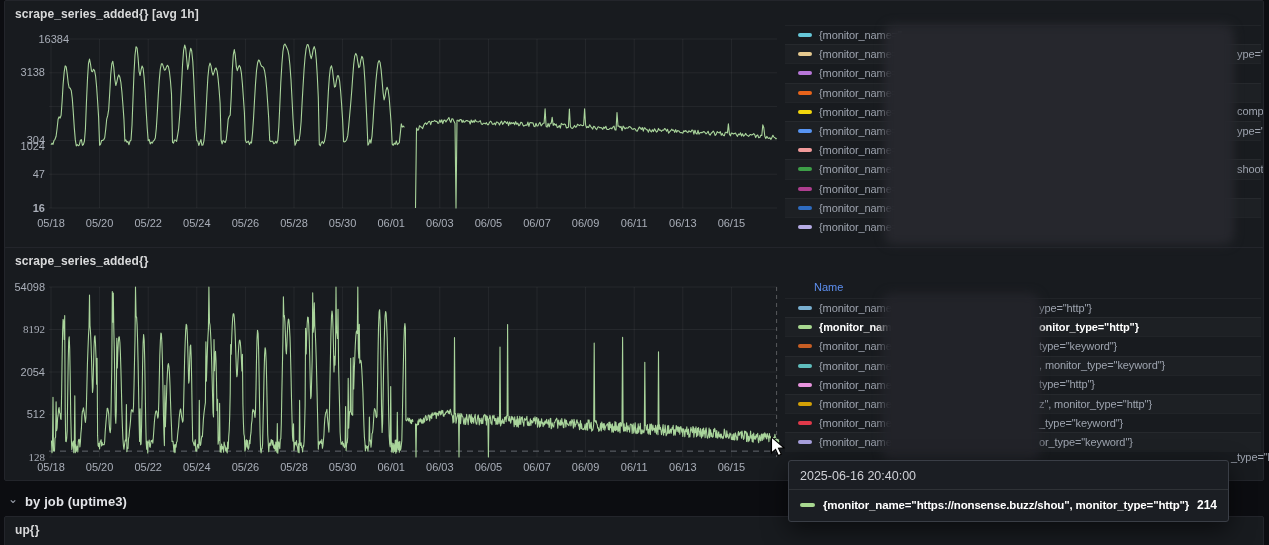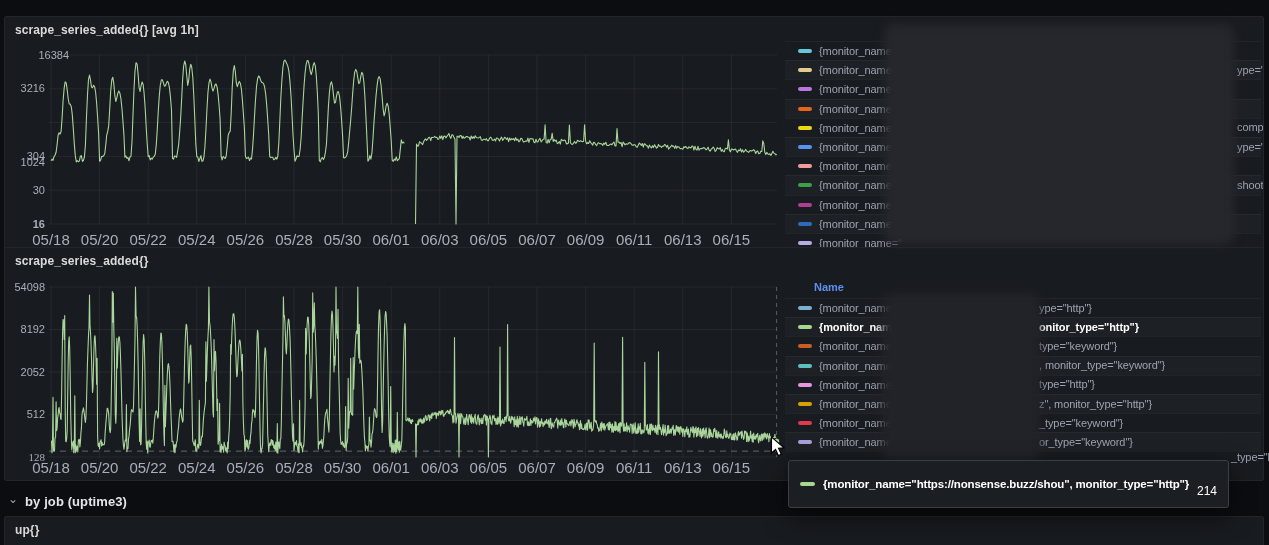--- a/index.html
+++ b/index.html
@@ -19,74 +19,74 @@
     font-size:12px;font-weight:700;color:#d8d9da;letter-spacing:.1px;
     white-space:nowrap;cursor:pointer;
   }
   svg.chart{position:absolute;left:0;top:0;}
   .ylab{
     position:absolute;width:38px;text-align:right;
     font-size:11px;font-weight:500;color:#a9aeb8;line-height:11px;
   }
   .xlab{
     position:absolute;width:48px;text-align:center;
-    font-size:15px;font-weight:500;color:#a9aeb8;line-height:11px;
+    font-size:11px;font-weight:500;color:#a9aeb8;line-height:11px;
   }
   .legend{position:absolute;overflow:hidden;}
   .lrow{
     display:flex;align-items:center;height:19.2px;box-sizing:border-box;
     border-top:1px solid rgba(255,255,255,0.045);
     padding-left:13px;cursor:pointer;
   }
   .lrow.even{background:rgba(255,255,255,0.022);}
   .lmark{width:14px;height:4px;border-radius:2px;flex:0 0 auto;margin-right:7px;}
   .ltext{
     font-size:11px;color:#9da3ae;white-space:nowrap;letter-spacing:-.1px;
   }
   .ltext.hl{color:#ffffff;font-weight:700;}
   .lfrag{
     position:absolute;font-size:11px;color:#9da3ae;white-space:nowrap;
     letter-spacing:-.1px;line-height:11px;
   }
   .lfrag.hl{color:#ffffff;font-weight:700;}
   .lheader{
-    position:absolute;font-size:11px;font-weight:700;color:#5d8ff0;
+    position:absolute;font-size:11px;font-weight:400;color:#5d8ff0;
     line-height:11px;cursor:pointer;
   }
   .blur-patch{position:absolute;filter:blur(5px);border-radius:10px;}
   .tooltip{
     position:absolute;left:788px;top:460px;width:441px;
     background:#1b1e23;border:1px solid #3a3e46;border-radius:3px;
     box-shadow:0 8px 24px rgba(0,0,0,.55);z-index:10;box-sizing:border-box;
   }
   .tt-head{
     padding:8px 11px 6px 11px;font-size:12.5px;color:#cfd0d6;
     border-bottom:1px solid rgba(255,255,255,.09);white-space:nowrap;
   }
   .tt-row{
     display:flex;align-items:center;gap:8px;padding:8px 11px 9px 11px;
   }
   .tt-mark{width:15px;height:4px;border-radius:2px;flex:0 0 auto;}
   .tt-label{
     font-size:11.5px;font-weight:700;color:#ffffff;white-space:nowrap;
     letter-spacing:-.15px;flex:1 1 auto;overflow:hidden;
   }
-  .tt-value{font-size:12px;font-weight:400;color:#ffffff;margin-left:auto;margin-top:15px;}
+  .tt-value{font-size:12px;font-weight:700;color:#ffffff;margin-left:auto;}
   .rowhead{
     position:absolute;left:8px;top:489px;height:24px;
     display:flex;align-items:center;gap:7px;cursor:pointer;z-index:2;
   }
   .rowhead .chev{font-size:12px;color:#9aa0ab;line-height:10px;margin-top:-4px;}
   .rowhead .rlabel{font-size:13px;font-weight:700;color:#e3e4e8;letter-spacing:.1px;}
   .cursor-svg{position:absolute;z-index:30;}
 </style>
 </head>
 <body>
 
-<div class="panel" id="panel1" style="top:16px;height:260px;">
+<div class="panel" id="panel1" style="top:0;height:260px;">
   <div class="panel-title">scrape_series_added{} [avg 1h]</div>
   <svg class="chart" id="chart1" width="1258" height="235">
       <line x1="44" x2="772" y1="38" y2="38" stroke="rgba(255,255,255,0.06)" stroke-width="1"></line>
       <line x1="44" x2="772" y1="71.8" y2="71.8" stroke="rgba(255,255,255,0.06)" stroke-width="1"></line>
       <line x1="44" x2="772" y1="105.6" y2="105.6" stroke="rgba(255,255,255,0.06)" stroke-width="1"></line>
       <line x1="44" x2="772" y1="139.4" y2="139.4" stroke="rgba(255,255,255,0.06)" stroke-width="1"></line>
       <line x1="44" x2="772" y1="173.2" y2="173.2" stroke="rgba(255,255,255,0.06)" stroke-width="1"></line>
       <line x1="44" x2="772" y1="207" y2="207" stroke="rgba(255,255,255,0.06)" stroke-width="1"></line>
       <line x1="46" x2="46" y1="38" y2="207" stroke="rgba(255,255,255,0.06)" stroke-width="1"></line>
       <line x1="94.6" x2="94.6" y1="38" y2="207" stroke="rgba(255,255,255,0.06)" stroke-width="1"></line>
@@ -100,24 +100,24 @@
       <line x1="483.40000000000003" x2="483.40000000000003" y1="38" y2="207" stroke="rgba(255,255,255,0.06)" stroke-width="1"></line>
       <line x1="532" x2="532" y1="38" y2="207" stroke="rgba(255,255,255,0.06)" stroke-width="1"></line>
       <line x1="580.6" x2="580.6" y1="38" y2="207" stroke="rgba(255,255,255,0.06)" stroke-width="1"></line>
       <line x1="629.2" x2="629.2" y1="38" y2="207" stroke="rgba(255,255,255,0.06)" stroke-width="1"></line>
       <line x1="677.8000000000001" x2="677.8000000000001" y1="38" y2="207" stroke="rgba(255,255,255,0.06)" stroke-width="1"></line>
       <line x1="726.4" x2="726.4" y1="38" y2="207" stroke="rgba(255,255,255,0.06)" stroke-width="1"></line>
       <path d="M46.0 143.7L47.0 142.2L48.0 143.4L49.0 139.5L50.0 138.3L51.1 135.3L52.1 127.5L53.1 118.3L54.1 115.8L55.1 117.1L56.1 114.2L57.1 100.6L58.1 83.5L59.2 70.9L60.2 64.9L61.2 65.8L62.2 72.8L63.2 82.0L64.2 87.0L65.2 87.1L66.3 89.7L67.3 97.9L68.3 111.6L69.3 126.9L70.3 138.9L71.3 144.9L72.3 143.7L73.3 144.7L74.3 144.1L75.4 139.2L76.4 138.6L77.4 144.4L78.4 143.5L79.4 140.2L80.4 128.2L81.4 102.3L82.5 77.7L83.5 62.3L84.5 58.0L85.5 63.0L86.5 70.1L87.5 70.7L88.5 68.3L89.5 69.3L90.6 75.0L91.6 85.8L92.6 100.2L93.6 116.1L94.6 144.3L95.6 143.1L96.6 139.5L97.6 139.4L98.7 138.8L99.7 136.8L100.7 128.5L101.7 118.2L102.7 114.7L103.7 108.4L104.7 92.3L105.7 73.9L106.8 62.7L107.8 60.3L108.8 66.7L109.8 78.1L110.8 84.5L111.8 81.1L112.8 76.2L113.8 73.9L114.8 75.9L115.9 81.5L116.9 91.0L117.9 103.7L118.9 117.6L119.9 140.3L120.9 138.9L121.9 141.2L122.9 140.5L124.0 143.7L125.0 140.0L126.0 139.1L127.0 124.2L128.0 97.5L129.0 72.1L130.0 54.1L131.0 45.7L132.1 47.0L133.1 57.1L134.1 70.7L135.1 74.5L136.1 68.6L137.1 65.0L138.1 67.3L139.1 76.3L140.2 91.4L141.2 110.1L142.2 126.7L143.2 139.6L144.2 138.6L145.2 142.9L146.2 141.2L147.2 142.2L148.3 140.1L149.3 139.2L150.3 137.0L151.3 127.4L152.3 111.6L153.3 93.7L154.3 78.6L155.3 68.0L156.4 62.9L157.4 62.8L158.4 65.8L159.4 69.1L160.4 68.8L161.4 66.1L162.4 64.3L163.4 65.6L164.5 71.2L165.5 80.5L166.5 93.2L167.5 141.3L168.5 142.2L169.5 139.0L170.5 139.2L171.6 140.3L172.6 134.4L173.6 128.2L174.6 115.9L175.6 101.5L176.6 82.7L177.6 63.0L178.6 49.4L179.7 44.0L180.7 47.5L181.7 58.3L182.7 68.4L183.7 63.3L184.7 52.4L185.7 47.3L186.7 50.0L187.8 60.5L188.8 79.0L189.8 102.8L190.8 126.9L191.8 139.7L192.8 140.1L193.8 144.5L194.8 141.8L195.9 138.6L196.9 144.3L197.9 144.0L198.9 140.1L199.9 130.2L200.9 113.3L201.9 93.2L202.9 76.0L204.0 65.7L205.0 62.1L206.0 64.9L207.0 70.8L208.0 74.1L209.0 71.4L210.0 68.0L211.0 67.0L212.1 70.1L213.1 77.6L214.1 88.7L215.1 102.2L216.1 139.1L217.1 142.9L218.1 139.4L219.1 140.5L220.2 141.5L221.2 138.7L222.2 129.5L223.2 118.3L224.2 115.5L225.2 114.2L226.2 96.3L227.2 70.9L228.3 53.6L229.3 48.5L230.3 54.4L231.3 65.7L232.3 69.7L233.3 66.6L234.3 64.4L235.3 66.2L236.4 72.2L237.4 82.9L238.4 97.0L239.4 111.5L240.4 139.0L241.4 141.6L242.4 141.0L243.4 140.2L244.5 143.6L245.5 141.0L246.5 142.0L247.5 132.4L248.5 117.9L249.5 99.5L250.5 82.9L251.5 69.7L252.6 61.8L253.6 59.0L254.6 60.0L255.6 63.2L256.6 65.3L257.6 65.7L258.6 66.6L259.6 70.0L260.7 77.2L261.7 88.1L262.7 102.2L263.7 117.2L264.7 139.3L265.7 140.6L266.7 140.2L267.7 140.3L268.8 142.7L269.8 142.1L270.8 140.4L271.8 142.1L272.8 139.3L273.8 126.2L274.8 104.5L275.8 81.5L276.9 63.0L277.9 50.5L278.9 44.3L279.9 43.0L280.9 44.7L281.9 46.9L282.9 49.4L283.9 54.4L284.9 64.1L286.0 78.7L287.0 97.8L288.0 117.8L289.0 132.8L290.0 144.3L291.0 142.0L292.0 138.7L293.0 139.7L294.1 139.2L295.1 132.5L296.1 121.0L297.1 101.9L298.1 84.3L299.1 68.0L300.1 55.8L301.1 47.6L302.2 43.6L303.2 43.8L304.2 47.8L305.2 54.0L306.2 57.7L307.2 54.2L308.2 48.2L309.2 45.6L310.3 48.9L311.3 58.9L312.3 75.0L313.3 96.5L314.3 143.4L315.3 144.8L316.3 141.6L317.3 140.5L318.4 142.6L319.4 140.6L320.4 135.3L321.4 127.8L322.4 108.9L323.4 89.9L324.4 75.5L325.4 67.0L326.5 64.8L327.5 69.2L328.5 78.1L329.5 86.1L330.5 85.3L331.5 79.1L332.5 74.7L333.5 74.9L334.6 79.9L335.6 90.0L336.6 103.4L337.6 118.9L338.6 140.8L339.6 140.9L340.6 140.3L341.6 138.8L342.7 134.9L343.7 125.1L344.7 113.7L345.7 102.8L346.7 90.2L347.7 76.1L348.7 63.4L349.7 55.1L350.8 52.4L351.8 54.5L352.8 60.9L353.8 66.6L354.8 65.5L355.8 59.3L356.8 55.4L357.8 57.1L358.9 65.3L359.9 79.7L360.9 99.4L361.9 120.9L362.9 144.1L363.9 142.7L364.9 138.6L365.9 142.2L367.0 135.1L368.0 121.2L369.0 104.9L370.0 91.7L371.0 79.0L372.0 69.2L373.0 62.0L374.0 59.6L375.1 61.6L376.1 68.6L377.1 79.7L378.1 91.8L379.1 98.9L380.1 95.2L381.1 88.9L382.1 86.3L383.2 89.2L384.2 97.1L385.2 110.0L386.2 123.3L387.2 143.2L388.2 144.4L389.2 142.1L390.2 143.3L391.3 139.9L392.3 143.7L393.3 142.6L394.3 141.6L395.3 132.4L396.3 122.9L397.3 126.1L398.3 125.0L399.4 126.3M410.5 207.0L411.5 127.1L412.5 129.1L413.5 128.9L414.5 124.7L415.6 125.7L416.6 126.2L417.6 127.6L418.6 124.8L419.6 122.7L420.6 121.9L421.6 123.5L422.6 122.2L423.7 120.5L424.7 120.4L425.7 123.7L426.7 120.4L427.7 120.5L428.7 120.3L429.7 119.4L430.7 120.5L431.8 120.2L432.8 122.2L433.8 122.1L434.8 119.0L435.8 121.4L436.8 118.8L437.8 122.7L438.8 119.4L439.9 119.1L440.9 121.0L441.9 119.4L442.9 118.0L443.9 116.5L444.9 119.8L445.9 121.4L446.9 117.7L448.0 118.1L449.0 120.6L450.0 122.6L451.0 207.0L452.0 119.3L453.0 119.2L454.0 120.5L455.0 118.6L456.1 118.5L457.1 121.4L458.1 119.2L459.1 121.2L460.1 120.7L461.1 119.6L462.1 119.5L463.1 120.2L464.2 120.3L465.2 123.0L466.2 119.0L467.2 121.4L468.2 119.7L469.2 121.4L470.2 118.8L471.2 120.4L472.3 120.8L473.3 121.0L474.3 120.4L475.3 119.7L476.3 122.9L477.3 123.5L478.3 122.3L479.3 122.2L480.4 122.9L481.4 121.7L482.4 123.6L483.4 123.8L484.4 121.6L485.4 120.2L486.4 120.9L487.4 123.3L488.5 123.2L489.5 122.1L490.5 123.9L491.5 121.0L492.5 121.2L493.5 122.1L494.5 124.1L495.5 121.7L496.6 120.2L497.6 123.4L498.6 122.2L499.6 120.2L500.6 121.0L501.6 122.5L502.6 120.8L503.6 124.7L504.7 121.0L505.7 123.1L506.7 121.6L507.7 122.5L508.7 121.6L509.7 123.7L510.7 120.6L511.7 123.3L512.8 122.2L513.8 124.8L514.8 124.0L515.8 121.3L516.8 121.5L517.8 123.8L518.8 125.1L519.9 124.6L520.9 123.9L521.9 124.3L522.9 121.1L523.9 125.4L524.9 121.7L525.9 121.5L526.9 122.0L528.0 121.8L529.0 125.3L530.0 125.7L531.0 122.2L532.0 125.0L533.0 124.9L534.0 122.6L535.0 121.4L536.1 124.9L537.1 123.7L538.1 122.3L539.1 122.1L540.1 107.9L541.1 125.3L542.1 126.2L543.1 122.4L544.2 125.8L545.2 122.3L546.2 122.3L547.2 116.2L548.2 124.4L549.2 122.5L550.2 124.2L551.2 123.1L552.3 126.6L553.3 126.1L554.3 124.5L555.3 127.1L556.3 122.3L557.3 123.3L558.3 123.8L559.3 123.0L560.4 123.5L561.4 126.9L562.4 126.6L563.4 126.3L564.4 108.0L565.4 125.7L566.4 127.0L567.4 127.4L568.5 126.3L569.5 124.4L570.5 126.3L571.5 125.8L572.5 123.3L573.5 124.0L574.5 124.6L575.5 123.7L576.6 124.2L577.6 124.7L578.6 124.2L579.6 107.7L580.6 123.8L581.6 126.8L582.6 125.7L583.6 126.5L584.7 123.8L585.7 125.6L586.7 126.6L587.7 128.1L588.7 125.2L589.7 125.8L590.7 127.7L591.7 128.6L592.8 126.1L593.8 125.8L594.8 126.8L595.8 126.6L596.8 127.1L597.8 128.4L598.8 126.0L599.8 127.3L600.9 125.3L601.9 128.4L602.9 128.5L603.9 128.4L604.9 127.4L605.9 127.0L606.9 127.8L607.9 126.2L609.0 125.1L610.0 128.9L611.0 128.9L612.0 111.6L613.0 125.1L614.0 125.0L615.0 126.5L616.0 125.5L617.1 129.6L618.1 125.1L619.1 126.4L620.1 127.9L621.1 126.8L622.1 127.1L623.1 127.0L624.1 125.6L625.2 125.8L626.2 126.9L627.2 128.1L628.2 128.2L629.2 127.5L630.2 127.9L631.2 129.8L632.2 130.3L633.3 128.0L634.3 126.0L635.3 127.0L636.3 128.5L637.3 126.5L638.3 130.1L639.3 126.7L640.3 127.3L641.4 128.7L642.4 128.9L643.4 131.2L644.4 128.1L645.4 129.8L646.4 130.9L647.4 128.7L648.4 130.6L649.5 127.8L650.5 129.4L651.5 131.1L652.5 130.3L653.5 127.4L654.5 129.2L655.5 129.1L656.5 130.3L657.6 129.0L658.6 129.2L659.6 127.5L660.6 128.3L661.6 130.2L662.6 128.3L663.6 132.1L664.6 130.9L665.7 129.7L666.7 128.2L667.7 129.5L668.7 129.1L669.7 131.4L670.7 128.6L671.7 131.2L672.7 129.5L673.8 129.9L674.8 131.2L675.8 131.7L676.8 131.6L677.8 132.2L678.8 129.7L679.8 130.5L680.8 129.5L681.9 131.0L682.9 131.6L683.9 129.8L684.9 130.6L685.9 130.9L686.9 129.0L687.9 129.2L688.9 133.1L690.0 129.2L691.0 132.3L692.0 133.1L693.0 129.4L694.0 133.2L695.0 131.8L696.0 131.4L697.0 131.7L698.1 130.9L699.1 130.6L700.1 131.6L701.1 132.8L702.1 131.8L703.1 130.3L704.1 133.1L705.1 134.2L706.2 132.3L707.2 131.5L708.2 130.0L709.2 131.5L710.2 134.5L711.2 133.4L712.2 130.6L713.2 131.6L714.3 132.0L715.3 130.6L716.3 134.3L717.3 132.4L718.3 134.4L719.3 134.8L720.3 131.3L721.3 131.3L722.4 132.0L723.4 122.9L724.4 133.1L725.4 134.8L726.4 132.0L727.4 132.2L728.4 133.0L729.4 132.5L730.5 132.0L731.5 134.0L732.5 135.3L733.5 133.1L734.5 133.7L735.5 131.8L736.5 135.0L737.5 132.7L738.6 135.2L739.6 134.3L740.6 132.4L741.6 134.0L742.6 134.6L743.6 135.4L744.6 134.1L745.6 133.6L746.7 134.1L747.7 133.6L748.7 132.6L749.7 133.7L750.7 136.6L751.7 134.4L752.7 133.9L753.7 136.7L754.8 136.5L755.8 134.2L756.8 134.5L757.8 123.9L758.8 126.8L759.8 135.3L760.8 137.6L761.8 135.4L762.9 136.9L763.9 137.4L764.9 136.7L765.9 138.4L766.9 136.4L767.9 134.3L768.9 136.1L769.9 136.7L771.0 137.8L771.6 137.2" fill="none" stroke="#a9d49b" stroke-width="1.1" stroke-linejoin="round"></path>
     </svg>
   <div id="axes1">
       <div class="ylab" style="left: 2px; top: 32.5px; margin-left: 24px;">16384</div>
-      <div class="ylab" style="left: 2px; top: 66.3px;">3216</div>
+      <div class="ylab" style="left: 2px; top: 66.3px;">3138</div>
       <div class="ylab" style="left: 2px; top: 100.1px; margin-top: 40px;">1024</div>
       <div class="ylab" style="left: 2px; top: 133.9px;">304</div>
-      <div class="ylab" style="left: 2px; top: 167.7px;">30</div>
+      <div class="ylab" style="left: 2px; top: 167.7px;">47</div>
       <div class="ylab" style="left: 2px; top: 201.5px; font-weight: bold;">16</div>
       <div class="xlab" style="left: 22px; top: 217px;">05/18</div>
       <div class="xlab" style="left: 70.6px; top: 217px;">05/20</div>
       <div class="xlab" style="left: 119.2px; top: 217px;">05/22</div>
       <div class="xlab" style="left: 167.8px; top: 217px;">05/24</div>
       <div class="xlab" style="left: 216.4px; top: 217px;">05/26</div>
       <div class="xlab" style="left: 265px; top: 217px;">05/28</div>
       <div class="xlab" style="left: 313.6px; top: 217px;">05/30</div>
       <div class="xlab" style="left: 362.2px; top: 217px;">06/01</div>
       <div class="xlab" style="left: 410.8px; top: 217px;">06/03</div>
@@ -205,22 +205,22 @@
       <line x1="629.2" x2="629.2" y1="39" y2="209" stroke="rgba(255,255,255,0.06)" stroke-width="1"></line>
       <line x1="677.8000000000001" x2="677.8000000000001" y1="39" y2="209" stroke="rgba(255,255,255,0.06)" stroke-width="1"></line>
       <line x1="726.4" x2="726.4" y1="39" y2="209" stroke="rgba(255,255,255,0.06)" stroke-width="1"></line>
       <line x1="44" x2="772" y1="203.13235638792244" y2="203.13235638792244" stroke="#70757d" stroke-width="1" stroke-dasharray="6 5" opacity="0.85"></line>
       <path d="M46.0 193.1L46.5 193.0L47.0 204.8L47.5 194.6L48.0 149.2L48.5 202.8L49.0 202.6L49.5 203.0L50.0 190.4L50.6 189.1L51.1 153.7L51.6 182.7L52.1 180.2L52.6 170.2L53.1 167.2L53.6 161.2L54.1 159.5L54.6 164.7L55.1 165.7L55.6 170.5L56.1 171.5L56.6 147.1L57.1 111.6L57.6 84.0L58.1 71.3L58.7 73.9L59.2 91.4L59.7 67.5L60.2 161.9L60.7 193.2L61.2 193.6L61.7 190.4L62.2 182.6L62.7 146.9L63.2 112.7L63.7 93.0L64.2 88.7L64.7 101.0L65.2 127.8L65.7 165.7L66.3 189.9L66.8 201.5L67.3 197.9L67.8 194.4L68.3 193.1L68.8 204.8L69.3 196.6L69.8 147.7L70.3 204.8L70.8 196.7L71.3 203.1L71.8 199.7L72.3 198.3L72.8 204.0L73.3 193.5L73.8 191.5L74.3 191.3L74.9 198.9L75.4 194.3L75.9 185.4L76.4 180.4L76.9 168.5L77.4 163.4L77.9 162.6L78.4 159.8L78.9 162.9L79.4 166.2L79.9 170.8L80.4 174.4L80.9 169.7L81.4 157.2L81.9 137.4L82.4 116.7L83.0 100.2L83.5 87.4L84.0 79.3L84.5 47.0L85.0 77.6L85.5 83.8L86.0 95.0L86.5 110.5L87.0 128.4L87.5 144.4L88.0 139.8L88.5 119.0L89.0 99.8L89.5 89.1L90.0 87.7L90.5 95.5L91.1 112.5L91.6 136.2L92.1 110.4L92.6 187.4L93.1 197.6L93.6 198.6L94.1 195.2L94.6 200.9L95.1 193.8L95.6 192.9L96.1 191.8L96.6 197.9L97.1 194.3L97.6 196.9L98.1 196.5L98.6 196.8L99.2 196.7L99.7 193.3L100.2 183.6L100.7 177.3L101.2 171.2L101.7 166.2L102.2 160.4L102.7 160.3L103.2 162.6L103.7 165.9L104.2 175.9L104.7 182.4L105.2 184.7L105.7 180.8L106.2 153.9L106.8 118.7L107.3 43.5L107.8 74.3L108.3 45.1L108.8 80.3L109.3 102.1L109.8 134.8L110.3 167.2L110.8 175.2L111.3 163.3L111.8 90.2L112.3 119.9L112.8 104.5L113.3 94.1L113.8 89.0L114.3 88.9L114.9 94.5L115.4 105.3L115.9 121.3L116.4 141.1L116.9 162.7L117.4 178.4L117.9 190.3L118.4 197.3L118.9 201.3L119.4 197.9L119.9 194.0L120.4 191.9L120.9 192.8L121.4 156.6L121.9 203.8L122.4 199.5L123.0 200.5L123.5 190.8L124.0 188.4L124.5 182.4L125.0 178.3L125.5 172.9L126.0 164.8L126.5 161.7L127.0 162.1L127.5 163.1L128.0 164.1L128.5 158.5L129.0 138.7L129.5 113.8L130.0 91.9L130.5 39.0L131.1 68.9L131.6 69.1L132.1 77.0L132.6 92.5L133.1 115.4L133.6 143.6L134.1 173.8L134.6 193.5L135.1 160.7L135.6 196.8L136.1 196.0L136.6 176.9L137.1 146.9L137.6 116.3L138.1 95.1L138.6 86.6L139.2 92.4L139.7 111.1L140.2 141.3L140.7 172.4L141.2 195.0L141.7 201.3L142.2 193.0L142.7 204.9L143.2 194.2L143.7 194.1L144.2 192.1L144.7 198.6L145.2 199.3L145.7 195.4L146.2 192.6L146.7 193.5L147.3 192.1L147.8 195.1L148.3 189.7L148.8 182.6L149.3 175.0L149.8 169.5L150.3 166.0L150.8 163.4L151.3 162.8L151.8 163.7L152.3 166.9L152.8 170.1L153.3 168.2L153.8 154.0L154.3 129.9L154.8 107.7L155.4 92.3L155.9 85.0L156.4 86.0L156.9 95.1L157.4 111.8L157.9 136.7L158.4 164.7L158.9 184.9L159.4 197.6L159.9 137.4L160.4 178.7L160.9 164.4L161.4 150.7L161.9 135.6L162.4 124.9L162.9 117.3L163.4 115.6L164.0 119.1L164.5 125.6L165.0 137.3L165.5 153.0L166.0 167.5L166.5 179.1L167.0 193.4L167.5 193.3L168.0 193.4L168.5 198.1L169.0 203.9L169.5 196.7L170.0 204.7L170.5 196.5L171.0 199.3L171.5 194.4L172.1 193.3L172.6 187.3L173.1 182.3L173.6 178.6L174.1 170.9L174.6 166.3L175.1 162.4L175.6 160.9L176.1 164.3L176.6 168.6L177.1 171.4L177.6 174.2L178.1 172.6L178.6 157.0L179.1 135.2L179.6 112.1L180.2 93.7L180.7 81.8L181.2 76.3L181.7 77.2L182.2 84.4L182.7 97.8L183.2 117.2L183.7 135.1L184.2 132.5L184.7 112.6L185.2 98.4L185.7 97.0L186.2 109.1L186.7 133.8L187.2 167.5L187.7 193.0L188.3 194.4L188.8 196.2L189.3 197.8L189.8 194.0L190.3 191.7L190.8 203.1L191.3 203.3L191.8 202.3L192.3 198.4L192.8 196.2L193.3 198.6L193.8 200.3L194.3 152.2L194.8 194.0L195.3 197.5L195.8 196.3L196.4 190.4L196.9 188.1L197.4 188.6L197.9 180.1L198.4 171.4L198.9 165.9L199.4 161.7L199.9 158.0L200.4 154.6L200.9 93.9L201.4 133.1L201.9 117.7L202.4 102.1L202.9 89.7L203.4 80.9L203.9 39.0L204.5 74.5L205.0 77.2L205.5 83.7L206.0 94.3L206.5 108.1L207.0 125.8L207.5 145.0L208.0 164.7L208.5 169.0L209.0 91.6L209.5 122.8L210.0 107.2L210.5 103.4L211.0 112.2L211.5 133.5L212.0 162.6L212.6 151.3L213.1 196.2L213.6 191.9L214.1 192.3L214.6 155.2L215.1 203.8L215.6 198.4L216.1 204.4L216.6 196.0L217.1 201.0L217.6 198.5L218.1 200.5L218.6 204.3L219.1 194.0L219.6 197.2L220.1 197.9L220.7 202.8L221.2 199.7L221.7 203.4L222.2 204.9L222.7 194.0L223.2 200.7L223.7 188.9L224.2 182.5L224.7 168.4L225.2 145.4L225.7 96.6L226.2 106.2L226.7 90.2L227.2 78.0L227.7 69.8L228.2 65.8L228.8 65.8L229.3 69.8L229.8 77.7L230.3 89.7L230.8 104.7L231.3 119.7L231.8 128.8L232.3 126.6L232.8 115.7L233.3 105.4L233.8 97.7L234.3 93.1L234.8 92.0L235.3 94.3L235.8 100.6L236.3 110.2L236.9 122.9L237.4 106.4L237.9 156.1L238.4 174.4L238.9 186.0L239.4 188.3L239.9 203.1L240.4 201.3L240.9 192.6L241.4 191.8L241.9 198.9L242.4 192.5L242.9 200.2L243.4 201.3L243.9 199.4L244.4 192.3L245.0 195.8L245.5 187.9L246.0 184.7L246.5 175.8L247.0 172.6L247.5 163.5L248.0 161.3L248.5 163.5L249.0 162.6L249.5 166.1L250.0 169.4L250.5 162.7L251.0 140.1L251.5 111.3L252.0 91.1L252.5 82.2L253.1 85.6L253.6 101.1L254.1 127.9L254.6 158.6L255.1 185.4L255.6 202.0L256.1 205.0L256.6 201.0L257.1 200.5L257.6 196.0L258.1 172.1L258.6 149.6L259.1 124.5L259.6 106.7L260.1 99.7L260.6 101.8L261.2 113.9L261.7 134.7L262.2 160.6L262.7 186.2L263.2 194.2L263.7 203.8L264.2 198.2L264.7 195.0L265.2 197.7L265.7 195.1L266.2 191.6L266.7 192.3L267.2 197.3L267.7 192.4L268.2 194.5L268.7 199.5L269.3 200.4L269.8 196.9L270.3 202.9L270.8 194.0L271.3 198.7L271.8 204.2L272.3 175.6L272.8 205.2L273.3 197.6L273.8 193.7L274.3 198.2L274.8 200.7L275.3 191.1L275.8 190.8L276.3 176.2L276.8 147.5L277.4 117.7L277.9 93.9L278.4 48.8L278.9 68.6L279.4 67.5L279.9 73.9L280.4 86.6L280.9 101.4L281.4 106.0L281.9 96.3L282.4 84.0L282.9 75.0L283.4 71.0L283.9 72.0L284.4 78.1L285.0 89.5L285.5 105.7L286.0 126.6L286.5 150.3L287.0 170.3L287.5 188.4L288.0 193.3L288.5 175.7L289.0 202.4L289.5 197.7L290.0 194.3L290.5 194.3L291.0 196.9L291.5 192.6L292.0 197.8L292.5 199.4L293.1 204.3L293.6 195.9L294.1 204.8L294.6 152.4L295.1 195.6L295.6 197.5L296.1 194.7L296.6 199.6L297.1 199.8L297.6 203.9L298.1 197.7L298.6 198.6L299.1 193.6L299.6 177.8L300.1 157.9L300.6 80.3L301.2 106.0L301.7 87.6L302.2 75.1L302.7 69.1L303.2 69.4L303.7 76.2L304.2 89.1L304.7 108.0L305.2 131.8L305.7 150.6L306.2 147.8L306.7 130.5L307.2 111.6L307.7 44.9L308.2 84.3L308.7 77.5L309.3 54.9L309.8 78.1L310.3 85.1L310.8 97.3L311.3 113.2L311.8 132.7L312.3 155.5L312.8 176.8L313.3 201.1L313.8 193.7L314.3 196.3L314.8 194.4L315.3 192.9L315.8 194.7L316.3 195.3L316.8 191.2L317.4 200.3L317.9 197.6L318.4 192.8L318.9 187.2L319.4 176.6L319.9 170.1L320.4 166.5L320.9 164.2L321.4 163.5L321.9 161.4L322.4 169.1L322.9 174.3L323.4 179.0L323.9 184.1L324.4 166.8L324.9 135.5L325.5 106.5L326.0 83.0L326.5 68.4L327.0 63.0L327.5 66.6L328.0 79.2L328.5 99.7L329.0 123.9L329.5 108.4L330.0 117.1L330.5 102.2L331.0 39.0L331.5 85.0L332.0 85.1L332.5 90.5L333.0 61.3L333.6 118.2L334.1 139.0L334.6 159.3L335.1 184.0L335.6 192.0L336.1 196.4L336.6 194.7L337.1 196.0L337.6 193.5L338.1 198.0L338.6 195.5L339.1 198.9L339.6 199.6L340.1 197.9L340.6 158.6L341.1 202.4L341.7 195.1L342.2 194.7L342.7 189.4L343.2 130.4L343.7 180.1L344.2 168.7L344.7 163.4L345.2 163.8L345.7 110.3L346.2 163.7L346.7 166.3L347.2 166.8L347.7 167.2L348.2 109.5L348.7 140.9L349.2 124.4L349.8 109.4L350.3 96.9L350.8 88.2L351.3 83.7L351.8 82.8L352.3 85.4L352.8 39.0L353.3 100.5L353.8 109.9L354.3 76.4L354.8 115.1L355.3 113.7L355.8 112.3L356.3 114.5L356.8 121.7L357.3 131.3L357.9 144.2L358.4 160.7L358.9 177.1L359.4 189.2L359.9 194.3L360.4 203.0L360.9 197.4L361.4 199.7L361.9 200.0L362.4 198.4L362.9 203.3L363.4 198.1L363.9 196.9L364.4 169.1L364.9 192.9L365.4 192.0L366.0 199.3L366.5 194.7L367.0 185.5L367.5 184.9L368.0 180.7L368.5 173.5L369.0 164.6L369.5 160.6L370.0 161.6L370.5 162.9L371.0 168.1L371.5 169.6L372.0 168.0L372.5 140.1L373.0 106.1L373.5 79.5L374.1 64.2L374.6 61.7L375.1 71.8L375.6 93.7L376.1 127.9L376.6 165.6L377.1 184.4L377.6 175.3L378.1 149.2L378.6 121.7L379.1 97.9L379.6 79.7L380.1 68.1L380.6 63.5L381.1 65.5L381.6 74.6L382.2 90.0L382.7 112.0L383.2 138.8L383.7 168.9L384.2 188.3L384.7 195.9L385.2 199.0L385.7 138.5L386.2 191.8L386.7 203.9L387.2 195.0L387.7 200.4L388.2 204.6L388.7 195.5L389.2 198.8L389.7 203.5L390.3 192.1L390.8 205.2L391.3 192.0L391.8 203.8L392.3 164.3L392.8 198.7L393.3 201.7L393.8 194.0L394.3 204.3L394.8 193.3L395.3 202.3L395.8 201.1L396.3 197.3L396.8 193.0L397.3 171.5L397.8 143.8L398.4 114.6L398.9 93.4L399.4 80.0L399.9 75.6L400.4 80.1L400.9 171.9L401.4 172.8L401.9 172.1L402.4 171.6L402.9 169.9L403.4 172.3L403.9 173.1L404.4 170.3L404.9 171.6L405.4 174.9L405.9 172.0L406.5 175.6L407.0 172.1L407.5 171.5L408.0 173.8M410.5 175.6L411.0 209.0L411.5 176.3L412.0 176.7L412.5 177.0L413.0 172.9L413.5 176.6L414.0 171.0L414.6 172.8L415.1 174.0L415.6 170.7L416.1 172.0L416.6 175.2L417.1 171.7L417.6 175.2L418.1 175.2L418.6 170.0L419.1 174.2L419.6 173.6L420.1 169.5L420.6 167.6L421.1 168.4L421.6 172.5L422.1 171.9L422.7 171.4L423.2 167.3L423.7 167.0L424.2 167.4L424.7 172.9L425.2 168.1L425.7 169.6L426.2 166.2L426.7 170.7L427.2 164.9L427.7 167.2L428.2 167.1L428.7 166.7L429.2 164.6L429.7 166.1L430.2 166.7L430.8 164.4L431.3 170.4L431.8 165.2L432.3 165.2L432.8 166.3L433.3 167.7L433.8 163.7L434.3 163.3L434.8 164.7L435.3 166.9L435.8 163.4L436.3 166.2L436.8 162.3L437.3 164.9L437.8 162.5L438.3 167.9L438.9 168.4L439.4 166.2L439.9 166.5L440.4 165.6L440.9 164.1L441.4 164.5L441.9 163.4L442.4 162.4L442.9 163.8L443.4 165.2L443.9 163.1L444.4 165.8L444.9 162.5L445.4 161.3L445.9 164.0L446.4 166.6L447.0 167.1L447.5 168.6L448.0 175.0L448.5 167.6L449.0 173.9L449.5 89.5L450.0 166.0L450.5 165.4L451.0 175.1L451.5 172.0L452.0 169.4L452.5 167.7L453.0 165.3L453.5 168.0L454.0 209.0L454.5 167.0L455.1 165.4L455.6 175.8L456.1 169.0L456.6 165.8L457.1 168.1L457.6 168.3L458.1 169.8L458.6 175.2L459.1 176.4L459.6 171.5L460.1 169.8L460.6 176.4L461.1 173.5L461.6 166.2L462.1 170.3L462.6 172.1L463.2 176.6L463.7 170.1L464.2 166.5L464.7 167.3L465.2 170.4L465.7 174.1L466.2 166.2L466.7 175.5L467.2 169.0L467.7 173.5L468.2 170.6L468.7 175.2L469.2 169.8L469.7 168.3L470.2 166.4L470.7 173.9L471.3 176.0L471.8 176.2L472.3 171.5L472.8 168.0L473.3 166.9L473.8 172.5L474.3 176.9L474.8 170.2L475.3 171.9L475.8 173.1L476.3 175.7L476.8 170.1L477.3 175.2L477.8 175.5L478.3 169.6L478.8 167.5L479.4 167.0L479.9 166.4L480.4 172.1L480.9 167.5L481.4 177.0L481.9 168.1L482.4 168.9L482.9 172.1L483.4 209.0L483.9 171.0L484.4 170.6L484.9 167.3L485.4 169.2L485.9 175.2L486.4 174.3L486.9 176.6L487.5 167.8L488.0 169.1L488.5 170.1L489.0 167.2L489.5 172.8L490.0 170.6L490.5 170.6L491.0 176.5L491.5 175.0L492.0 170.3L492.5 176.1L493.0 168.8L493.5 170.9L494.0 175.9L494.5 173.7L495.0 99.0L495.6 177.9L496.1 175.8L496.6 172.7L497.1 175.1L497.6 171.1L498.1 173.1L498.6 175.3L499.1 175.5L499.6 169.2L500.1 171.1L500.6 168.9L501.1 173.6L501.6 167.9L502.1 167.5L502.6 76.5L503.1 169.5L503.7 172.8L504.2 173.0L504.7 168.4L505.2 172.3L505.7 175.1L506.2 172.1L506.7 168.3L507.2 171.7L507.7 169.1L508.2 170.5L508.7 172.6L509.2 178.8L509.7 168.7L510.2 176.4L510.7 176.7L511.2 171.7L511.8 178.6L512.3 168.4L512.8 177.4L513.3 179.1L513.8 170.8L514.3 176.4L514.8 168.3L515.3 174.2L515.8 176.4L516.3 169.2L516.8 171.0L517.3 168.8L517.8 174.3L518.3 174.5L518.8 178.3L519.3 171.0L519.8 170.3L520.4 172.2L520.9 171.8L521.4 170.9L521.9 168.4L522.4 176.4L522.9 177.4L523.4 173.9L523.9 177.8L524.4 177.4L524.9 174.4L525.4 170.7L525.9 177.4L526.4 172.5L526.9 173.4L527.4 174.9L527.9 174.5L528.5 170.1L529.0 172.9L529.5 172.1L530.0 168.9L530.5 176.0L531.0 172.3L531.5 169.5L532.0 169.7L532.5 179.1L533.0 174.5L533.5 170.9L534.0 175.4L534.5 179.1L535.0 173.3L535.5 178.2L536.0 175.0L536.6 170.7L537.1 175.4L537.6 174.6L538.1 178.7L538.6 176.0L539.1 174.1L539.6 176.9L540.1 172.7L540.6 174.5L541.1 175.5L541.6 171.2L542.1 174.1L542.6 175.2L543.1 176.3L543.6 171.7L544.1 179.5L544.7 177.2L545.2 170.7L545.7 170.4L546.2 180.8L546.7 179.9L547.2 174.8L547.7 177.6L548.2 178.0L548.7 179.1L549.2 174.5L549.7 174.5L550.2 173.1L550.7 171.9L551.2 171.1L551.7 170.2L552.2 173.3L552.8 180.3L553.3 172.0L553.8 175.9L554.3 174.9L554.8 177.2L555.3 172.0L555.8 177.2L556.3 176.9L556.8 170.6L557.3 175.9L557.8 174.6L558.3 179.3L558.8 179.7L559.3 174.3L559.8 171.0L560.3 172.4L560.9 178.9L561.4 172.3L561.9 175.0L562.4 176.0L562.9 176.5L563.4 177.2L563.9 177.6L564.4 175.2L564.9 173.6L565.4 173.2L565.9 178.0L566.4 175.2L566.9 171.6L567.4 172.5L567.9 175.9L568.4 180.2L569.0 171.2L569.5 174.0L570.0 178.9L570.5 176.6L571.0 176.3L571.5 172.9L572.0 171.8L572.5 174.9L573.0 174.5L573.5 177.9L574.0 176.2L574.5 181.7L575.0 176.4L575.5 172.6L576.0 180.8L576.5 175.8L577.1 180.9L577.6 181.2L578.1 181.6L578.6 180.7L579.1 181.3L579.6 179.1L580.1 176.0L580.6 181.7L581.1 181.9L581.6 175.0L582.1 175.7L582.6 182.1L583.1 171.9L583.6 174.6L584.1 172.1L584.6 180.0L585.2 180.7L585.7 175.6L586.2 174.3L586.7 183.1L587.2 181.6L587.7 182.1L588.2 179.8L588.7 176.5L589.2 95.1L589.7 173.1L590.2 172.5L590.7 174.3L591.2 172.8L591.7 175.7L592.2 176.5L592.7 180.1L593.3 179.7L593.8 183.5L594.3 181.3L594.8 182.3L595.3 177.6L595.8 175.2L596.3 183.0L596.8 174.1L597.3 179.3L597.8 176.0L598.3 181.5L598.8 175.5L599.3 176.0L599.8 182.2L600.3 179.9L600.8 178.3L601.4 177.1L601.9 176.5L602.4 175.7L602.9 178.0L603.4 181.7L603.9 174.2L604.4 182.0L604.9 174.1L605.4 179.6L605.9 176.3L606.4 179.4L606.9 184.1L607.4 175.9L607.9 182.1L608.4 184.3L608.9 178.3L609.5 182.1L610.0 173.5L610.5 182.7L611.0 174.3L611.5 182.0L612.0 178.0L612.5 181.3L613.0 183.6L613.5 175.7L614.0 182.7L614.5 175.0L615.0 184.7L615.5 174.6L616.0 175.5L616.5 178.2L617.0 174.0L617.6 89.4L618.1 178.3L618.6 183.1L619.1 175.8L619.6 183.0L620.1 179.3L620.6 182.9L621.1 178.8L621.6 174.9L622.1 183.8L622.6 180.2L623.1 177.7L623.6 181.5L624.1 180.0L624.6 184.3L625.1 177.3L625.7 176.0L626.2 176.5L626.7 177.3L627.2 185.5L627.7 177.8L628.2 175.7L628.7 185.0L629.2 183.2L629.7 178.1L630.2 174.7L630.7 185.0L631.2 185.6L631.7 183.5L632.2 180.1L632.7 185.4L633.2 175.7L633.8 184.1L634.3 178.9L634.8 181.0L635.3 175.2L635.8 185.7L636.3 181.7L636.8 185.9L637.3 184.5L637.8 181.9L638.3 183.4L638.8 184.8L639.3 182.5L639.8 114.3L640.3 177.2L640.8 177.2L641.3 182.1L641.9 180.7L642.4 176.6L642.9 185.1L643.4 181.2L643.9 186.1L644.4 181.9L644.9 176.0L645.4 186.5L645.9 177.0L646.4 176.0L646.9 181.5L647.4 182.7L647.9 177.1L648.4 180.7L648.9 182.0L649.4 180.3L650.0 184.4L650.5 177.3L651.0 180.2L651.5 185.9L652.0 180.6L652.5 177.0L653.0 186.6L653.5 103.8L654.0 181.1L654.5 176.8L655.0 181.4L655.5 179.5L656.0 182.4L656.5 186.7L657.0 184.9L657.5 180.7L658.1 176.6L658.6 187.3L659.1 181.8L659.6 184.4L660.1 177.0L660.6 181.5L661.1 187.8L661.6 186.4L662.1 185.8L662.6 177.8L663.1 185.1L663.6 177.5L664.1 185.2L664.6 185.3L665.1 182.4L665.6 181.1L666.2 185.3L666.7 181.7L667.2 179.4L667.7 181.3L668.2 177.4L668.7 187.2L669.2 183.7L669.7 181.5L670.2 187.3L670.7 182.9L671.2 177.5L671.7 178.2L672.2 183.4L672.7 179.1L673.2 178.8L673.7 184.2L674.3 179.3L674.8 186.1L675.3 180.3L675.8 178.5L676.3 180.5L676.8 184.1L677.3 180.7L677.8 188.4L678.3 180.9L678.8 181.3L679.3 183.3L679.8 188.7L680.3 183.3L680.8 181.2L681.3 183.7L681.8 178.9L682.4 186.4L682.9 183.6L683.4 181.1L683.9 189.1L684.4 186.7L684.9 188.9L685.4 183.0L685.9 179.3L686.4 181.5L686.9 183.1L687.4 184.7L687.9 178.6L688.4 179.4L688.9 189.2L689.4 184.2L689.9 180.2L690.5 184.8L691.0 178.9L691.5 188.6L692.0 187.9L692.5 180.4L693.0 187.1L693.5 179.6L694.0 183.2L694.5 183.7L695.0 188.5L695.5 180.6L696.0 182.9L696.5 190.0L697.0 187.4L697.5 181.1L698.0 188.2L698.6 180.1L699.1 185.7L699.6 182.8L700.1 189.7L700.6 182.0L701.1 179.9L701.6 184.2L702.1 189.2L702.6 190.3L703.1 188.7L703.6 186.0L704.1 180.0L704.6 189.7L705.1 181.9L705.6 181.8L706.1 188.5L706.7 185.0L707.2 189.0L707.7 189.2L708.2 188.4L708.7 181.4L709.2 183.4L709.7 180.3L710.2 182.3L710.7 189.3L711.2 189.6L711.7 182.6L712.2 187.4L712.7 190.1L713.2 186.2L713.7 183.8L714.2 189.0L714.8 188.3L715.3 186.0L715.8 190.2L716.3 186.1L716.8 189.3L717.3 188.7L717.8 190.7L718.3 190.2L718.8 187.2L719.3 181.1L719.8 183.0L720.3 187.3L720.8 189.6L721.3 189.7L721.8 182.9L722.3 188.4L722.9 186.3L723.4 190.2L723.9 190.2L724.4 188.9L724.9 185.0L725.4 186.8L725.9 186.0L726.4 191.4L726.9 189.4L727.4 191.6L727.9 186.5L728.4 191.8L728.9 185.6L729.4 192.0L729.9 191.5L730.4 184.8L731.0 187.3L731.5 188.8L732.0 192.1L732.5 191.8L733.0 185.6L733.5 183.5L734.0 187.5L734.5 186.8L735.0 184.5L735.5 184.7L736.0 183.9L736.5 190.3L737.0 183.0L737.5 186.2L738.0 188.3L738.5 191.5L739.1 190.2L739.6 183.1L740.1 185.0L740.6 183.3L741.1 183.8L741.6 193.4L742.1 184.8L742.6 187.2L743.1 193.6L743.6 188.3L744.1 192.9L744.6 191.1L745.1 188.2L745.6 183.1L746.1 190.3L746.6 187.7L747.2 193.7L747.7 186.4L748.2 194.2L748.7 185.0L749.2 190.0L749.7 191.1L750.2 188.3L750.7 191.2L751.2 186.5L751.7 189.2L752.2 187.0L752.7 185.3L753.2 192.5L753.7 194.8L754.2 190.1L754.7 187.3L755.3 192.2L755.8 192.8L756.3 186.4L756.8 186.0L757.3 192.5L757.8 187.2L758.3 185.8L758.8 191.1L759.3 187.3L759.8 184.7L760.3 189.0L760.8 186.0L761.3 190.2L761.8 190.9L762.3 185.6L762.8 188.8L763.4 188.1L763.9 193.7L764.4 185.5L764.9 189.7L765.4 188.8L765.9 188.7L766.4 192.1L766.9 194.0L767.4 194.9L767.9 190.0L768.4 190.2L768.9 189.2L769.4 191.6L769.9 186.4L770.4 190.0L770.9 189.6L771.5 195.1L771.6 193.2" fill="none" stroke="#a9d49b" stroke-width="1.1" stroke-linejoin="round"></path>
       <line x1="771.598" x2="771.598" y1="39" y2="209" stroke="rgba(255,255,255,0.28)" stroke-width="1" stroke-dasharray="4 4"></line>
       <circle cx="771.598" cy="193.24382653897564" r="3.2" fill="#a9d49b" stroke="#101116" stroke-width="1"></circle>
     </svg>
   <div id="axes2">
       <div class="ylab" style="left: 2px; top: 33.5px;">54098</div>
-      <div class="ylab" style="left: 2px; top: 76px;">8192</div>
-      <div class="ylab" style="left: 2px; top: 118.5px;">2052</div>
+      <div class="ylab" style="left: 2px; top: 76px; font-family: Liberation Serif, serif;">8192</div>
+      <div class="ylab" style="left: 2px; top: 118.5px;">2054</div>
       <div class="ylab" style="left: 2px; top: 161px; text-align: right;">512</div>
       <div class="ylab" style="left: 2px; top: 203.5px; font-family: Liberation Serif, serif;">128</div>
       <div class="xlab" style="left: 22px; top: 214px;">05/18</div>
       <div class="xlab" style="left: 70.6px; top: 214px;">05/20</div>
       <div class="xlab" style="left: 119.2px; top: 214px;">05/22</div>
       <div class="xlab" style="left: 167.8px; top: 214px;">05/24</div>
       <div class="xlab" style="left: 216.4px; top: 214px;">05/26</div>
       <div class="xlab" style="left: 265px; top: 214px;">05/28</div>
       <div class="xlab" style="left: 313.6px; top: 214px;">05/30</div>
       <div class="xlab" style="left: 362.2px; top: 214px;">06/01</div>
@@ -287,20 +287,21 @@
 <div class="rowhead">
   <span class="chev">⌄</span>
   <span class="rlabel">by job (uptime3)</span>
 </div>
 
 <div class="panel" id="panel3" style="top:516px;height:60px;">
   <div class="panel-title">up{}</div>
 </div>
 
 <div class="tooltip">
+  <div class="tt-head">2025-06-16 20:40:00</div>
   <div class="tt-row">
     <span class="tt-mark" id="tt-mark" style="background: rgb(168, 216, 144);"></span>
     <span class="tt-label">{monitor_name="https://nonsense.buzz/shou", monitor_type="http"}</span>
     <span class="tt-value">214</span>
   </div>
 </div>
 
 <svg class="cursor-svg" style="left:770px;top:436px;" width="18" height="22" viewBox="0 0 18 22">
   <path d="M1.5,1 L1.5,17 L5.6,13.3 L8.4,19.6 L11.3,18.3 L8.5,12.2 L14,11.8 Z" fill="#ffffff" stroke="#000000" stroke-width="1.1"></path>
 </svg>

